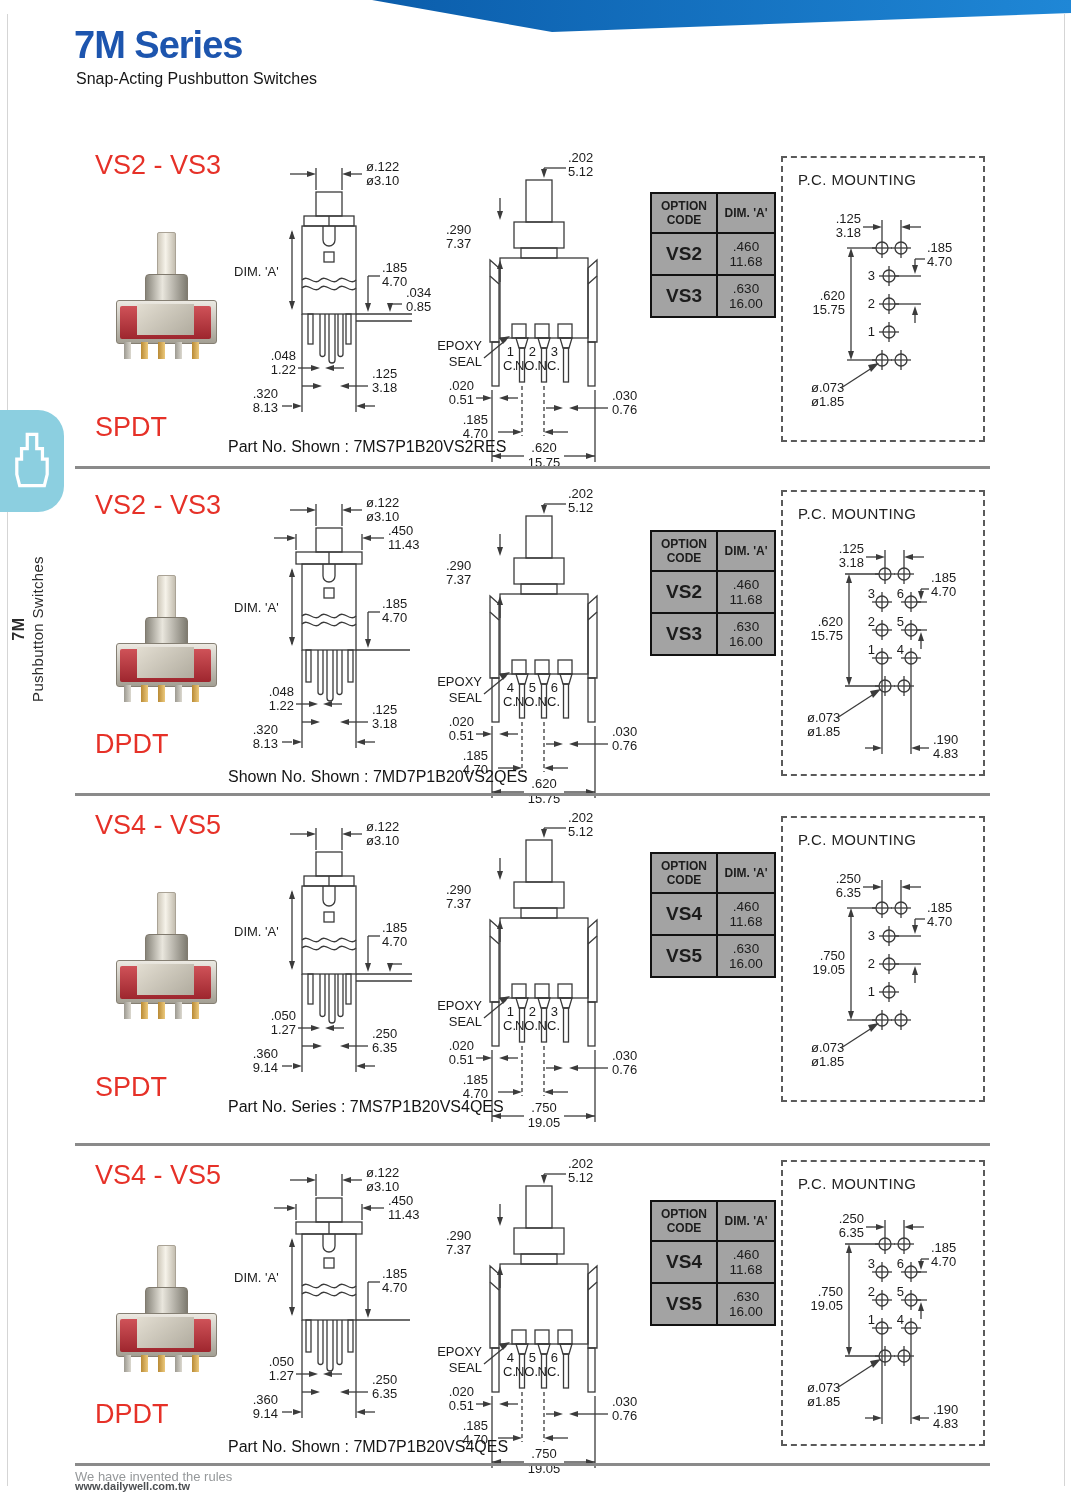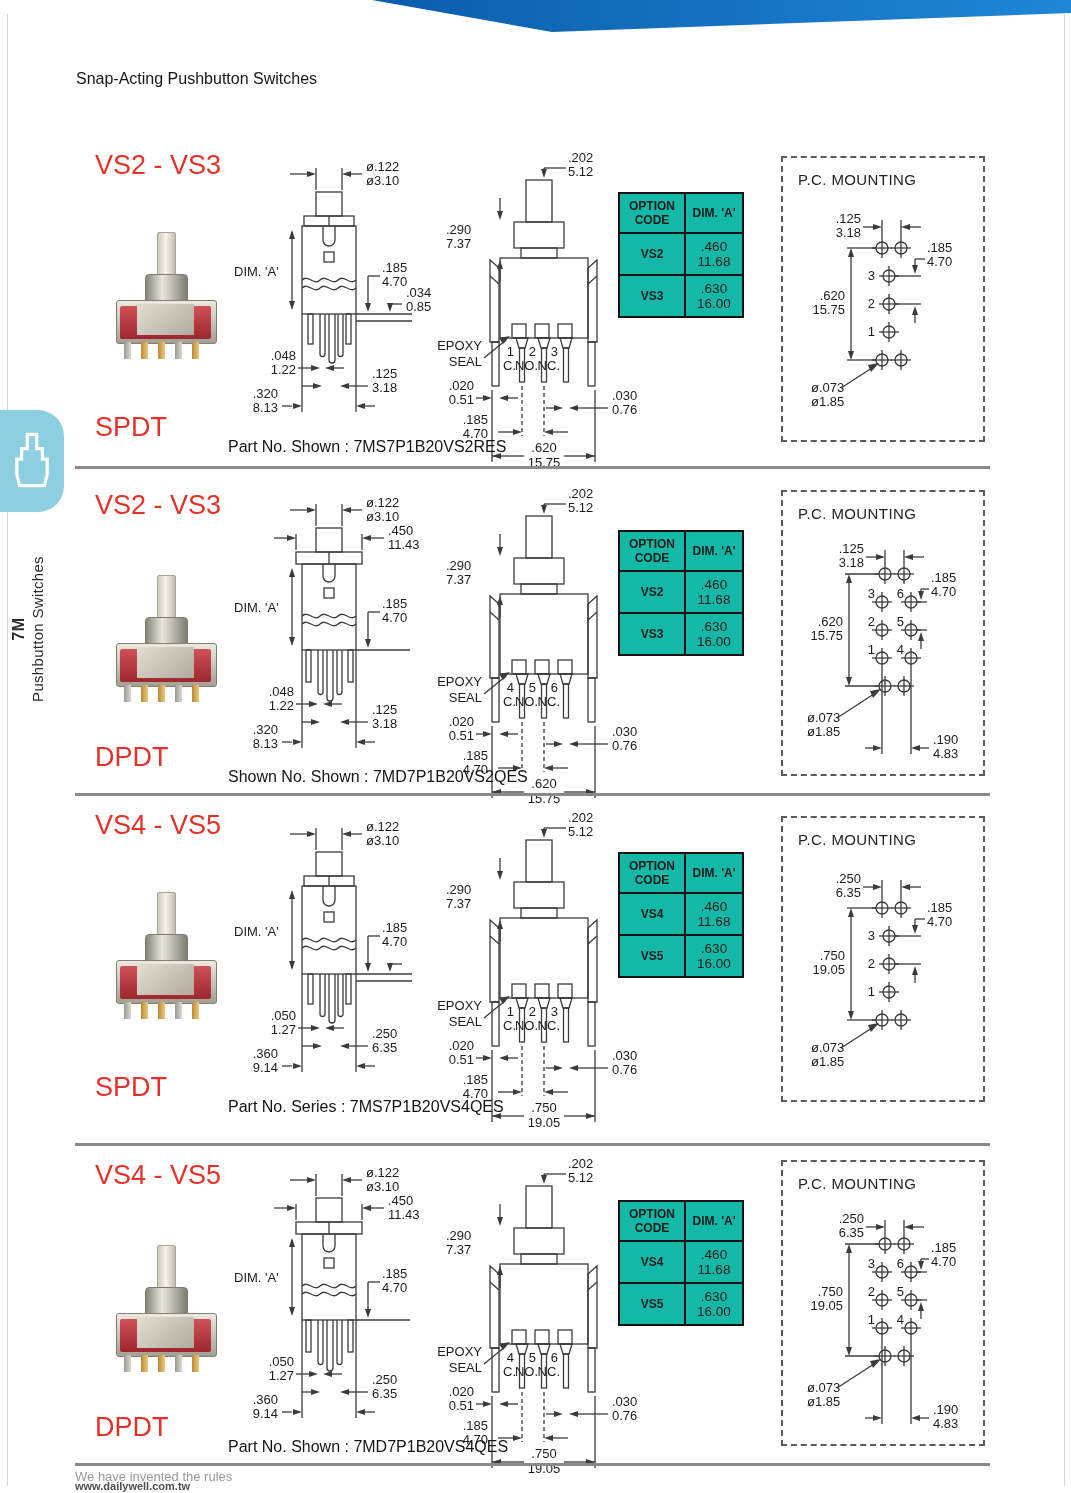--- a/index.html
+++ b/index.html
@@ -13,21 +13,21 @@
   .tab svg{position:absolute;left:13px;top:21px}
   .vwrap{position:absolute;left:4px;top:516px;width:48px;height:226px}
   .vinner{position:absolute;left:50%;top:50%;width:226px;height:48px;transform:translate(-50%,-50%) rotate(-90deg);
           display:flex;flex-direction:column;align-items:center;justify-content:center;gap:1px}
   .vseries{font-size:16px;font-weight:bold;color:#2c2c2c;letter-spacing:.5px}
   .vcat{font-size:15px;color:#2c2c2c;letter-spacing:.3px}
   .divider{position:absolute;left:75px;width:915px;height:3px;background:#8a8a8a}
   .sec{position:absolute;left:0;width:881px;height:330px}
   .sec-title{position:absolute;left:95px;top:10px;font-size:27px;color:#e63128}
   .pole{position:absolute;left:95px;font-size:27px;color:#e63128}
-  .sec-spdt .pole{top:272px}.sec-dpdt .pole{top:262px}
+  .sec-spdt .pole{top:272px}.sec-dpdt .pole{top:249px}
   .partno{position:absolute;left:228px;font-size:16px;color:#141414}
   .sec-spdt .partno{top:298px}.sec-dpdt .partno{top:288px}
   .photo{position:absolute;left:100px;width:132px;height:128px}
   .sec-spdt .photo{top:92px}.sec-dpdt .photo{top:95px}
   .photo div{position:absolute}
   .ph-plunger{left:57px;top:0;width:17px;height:44px;background:linear-gradient(90deg,#cfc9bb,#f6f3ea 45%,#c4beb0);border:1px solid #aaa396;border-radius:2px}
   .ph-bushing{left:45px;top:42px;width:41px;height:28px;background:linear-gradient(90deg,#88857b,#e9e6dd 40%,#7e7b71);border:1px solid #807a6e;border-radius:4px 4px 2px 2px}
   .ph-body{left:16px;top:68px;width:99px;height:42px;background:linear-gradient(180deg,#ece9e2,#a39f93);border:1px solid #857f73;border-radius:3px}
   .ph-red{left:3px;top:5px;width:91px;height:33px;background:linear-gradient(180deg,#cf5258,#9e262e);border-radius:2px}
   .ph-plate{left:20px;top:3px;width:57px;height:31px;background:linear-gradient(140deg,#e3ded2,#b0ab9e)}
@@ -37,27 +37,27 @@
   .pinC{left:58px;background:linear-gradient(90deg,#b98a35,#ecc97c)}
   .pinD{left:75px;background:linear-gradient(90deg,#9c9990,#dbd8cf)}
   .pinE{left:92px;background:linear-gradient(90deg,#b98a35,#ecc97c)}
   .draw{position:absolute}
   .draw line,.draw path,.draw rect,.draw circle{stroke:#3b3b3b;stroke-width:1.3;fill:none}
   .draw path.ah{fill:#3b3b3b;stroke:none}
   .draw text{fill:#1c1c1c;font-size:13px;font-family:"Liberation Sans",sans-serif}
   .ta-e{text-anchor:end}.ta-m{text-anchor:middle}.f10{font-size:10px}.f11{font-size:11px}.f14{font-size:14px}
   .side-svg{left:232px}.sec-spdt .side-svg{top:14px}.sec-dpdt .side-svg{top:10px}
   .front-svg{left:426px}.sec-spdt .front-svg{top:6px}.sec-dpdt .front-svg{top:2px}
-  .opt-table{position:absolute;left:618px;border-collapse:collapse;background:#14b8a6}
+  .opt-table{position:absolute;left:650px;border-collapse:collapse;background:#a3a3a3}
   .sec-spdt .opt-table{top:52px}.sec-dpdt .opt-table{top:50px}
   .opt-table th,.opt-table td{border:2px solid #111;text-align:center;vertical-align:middle;padding:0}
   .opt-table th{font-size:12px;height:38px}
   .opt-table .c1{width:64px}.opt-table .c2{width:56px}
   .opt-table td{height:40px;font-size:13.5px}
-  .opt-table td.code{font-weight:bold;font-size:12px}
+  .opt-table td.code{font-weight:bold;font-size:19px}
   .pcm-box{position:absolute;left:781px;width:200px;height:282px;border:2px dashed #5a5a5a}
   .sec-spdt .pcm-box{top:16px}.sec-dpdt .pcm-box{top:10px}
   .pcm-title{position:absolute;left:15px;top:13px;font-size:15px;color:#222;letter-spacing:.4px}
   .pcm-svg{left:2px;top:32px}
   .foot-line{position:absolute;left:75px;top:1463px;width:915px;height:3px;background:#8a8a8a}
   .foot-slogan{position:absolute;left:75px;top:1469px;font-size:13px;font-weight:normal;color:#95989a}
   .foot-url{position:absolute;left:75px;top:1481px;font-size:11px;font-weight:bold;color:#4c4f52;line-height:11px}
 </style>
 </head>
 <body>
@@ -68,20 +68,21 @@
         <linearGradient id="hg" x1="0" y1="0" x2="1" y2="0">
       <stop offset="0" stop-color="#0b5dab"></stop>
           <stop offset="1" stop-color="#1f87d6"></stop>
     </linearGradient>
       </defs>
     <polygon points="372,0 1071,0 1071,13 552,32" fill="url(#hg)"></polygon>
   </svg>
   <div class="edge" style="left:7px"></div>
   <div class="edge" style="left:1064px"></div>
 
+  <div class="title">7M Series</div>
   <div class="subtitle">Snap-Acting Pushbutton Switches</div>
 
   <div class="tab">
     <svg width="38" height="60" viewBox="0 0 40 62">
       <path d="M15 3 h10 v15 h6 v11 h5 v16 l-3 12 h-26 l-3 -12 v-16 h5 v-11 h6 z" fill="none" stroke="#ffffff" stroke-width="3.4" stroke-linejoin="miter"></path>
     </svg>
   </div>
   <div class="vwrap">
     <div class="vinner">
       <div class="vseries">7M</div>

